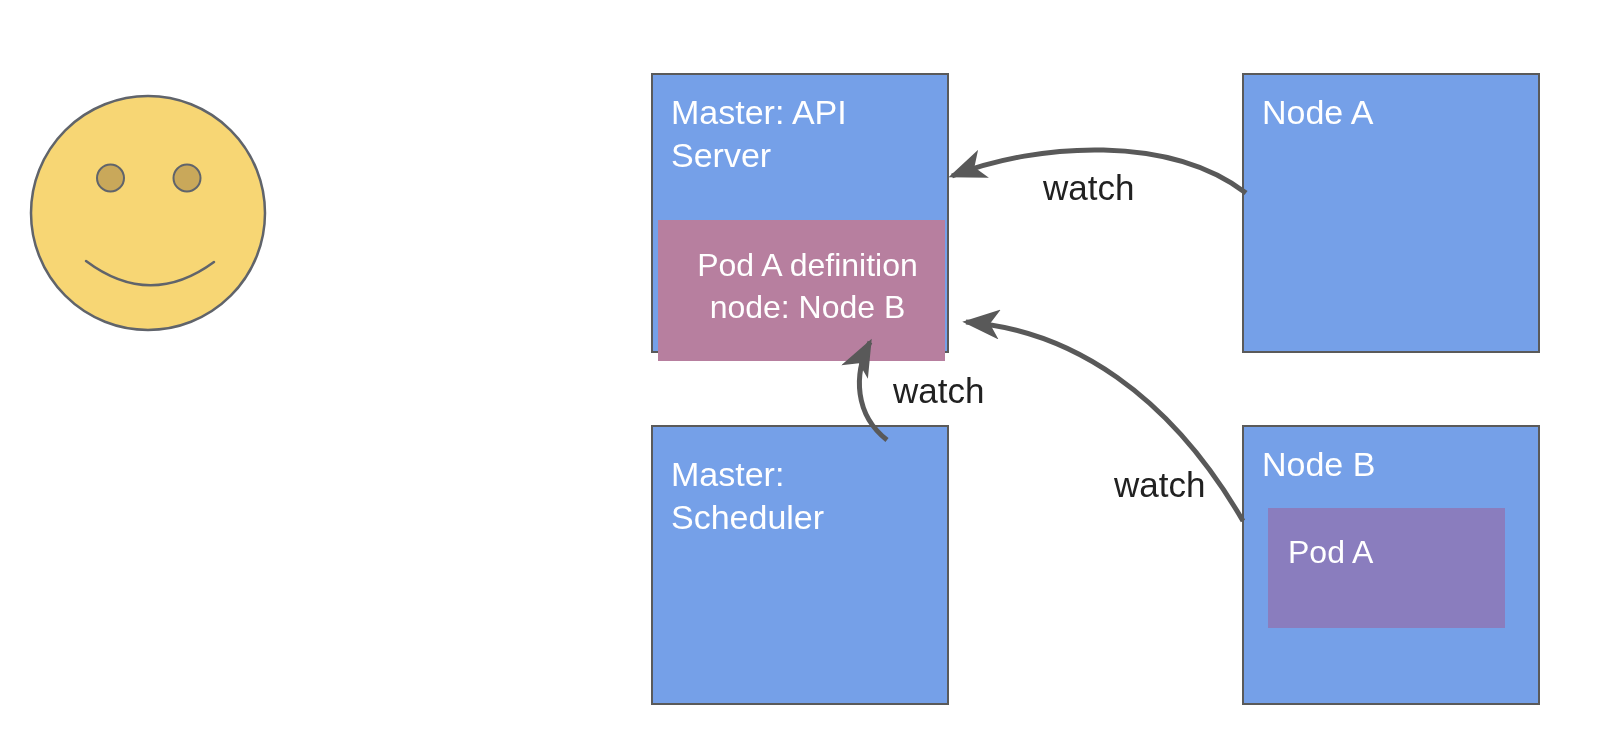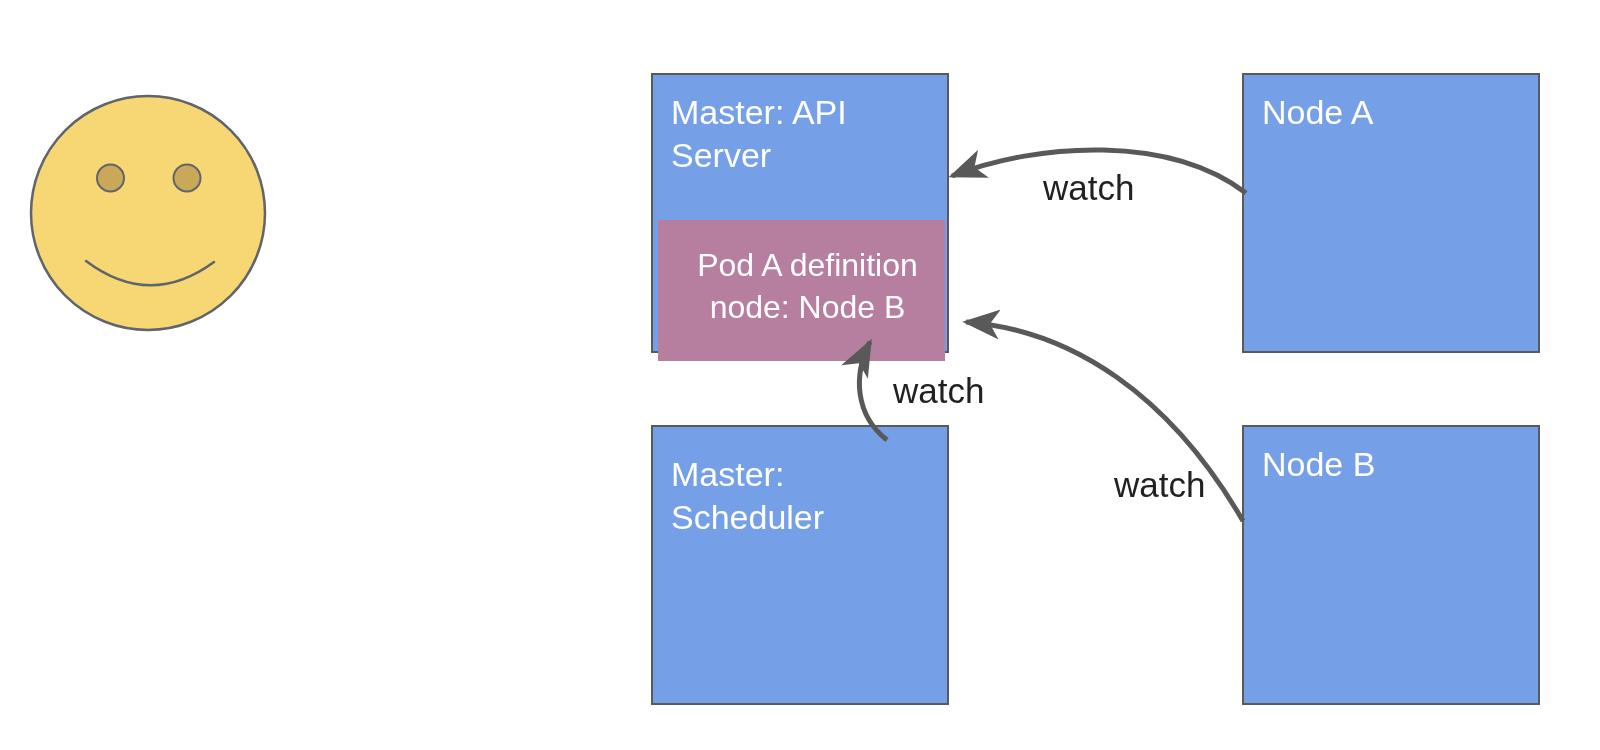--- a/index.html
+++ b/index.html
@@ -106,20 +106,23 @@
   </div>
 
   <div class="node node--node-b">
     <span>Node B</span>
   </div>
 
   <div class="pod-def">
     <span>Pod A definition node: Node B</span>
   </div>
 
+  <div class="pod">
+    <span>Pod A</span>
+  </div>
 
   <div class="watch watch--top">watch</div>
 
   <div class="watch watch--mid">watch</div>
 
   <div class="watch watch--bottom">watch</div>
 
   <svg class="overlay" viewBox="0 0 1600 750" xmlns="http://www.w3.org/2000/svg">
     <defs>
       <marker id="ah" viewBox="0 0 10 8" refX="9" refY="4" markerWidth="7.6" markerHeight="6" orient="auto">

